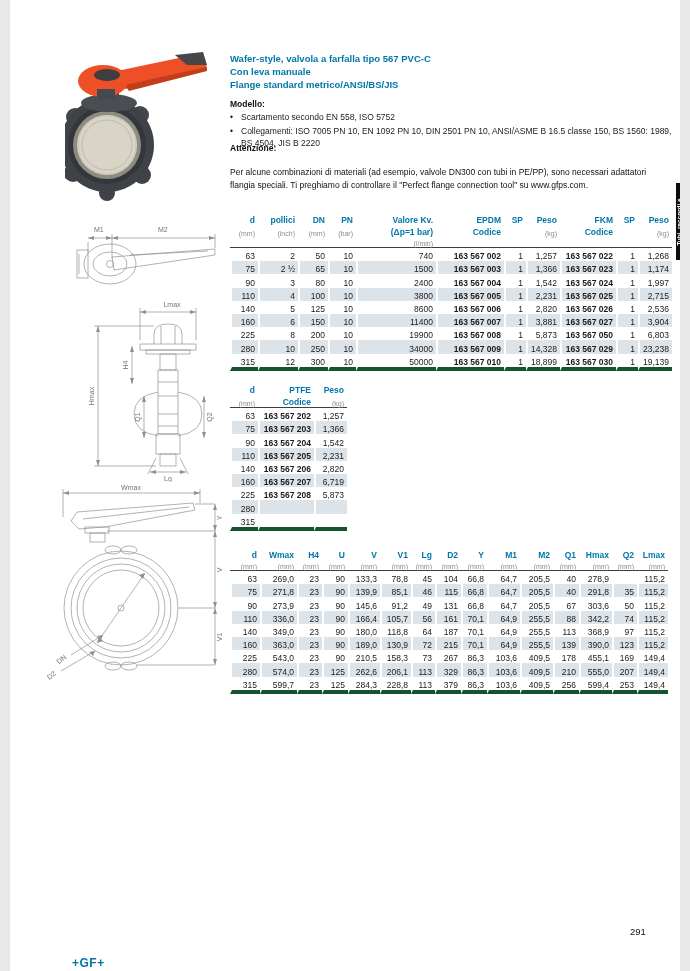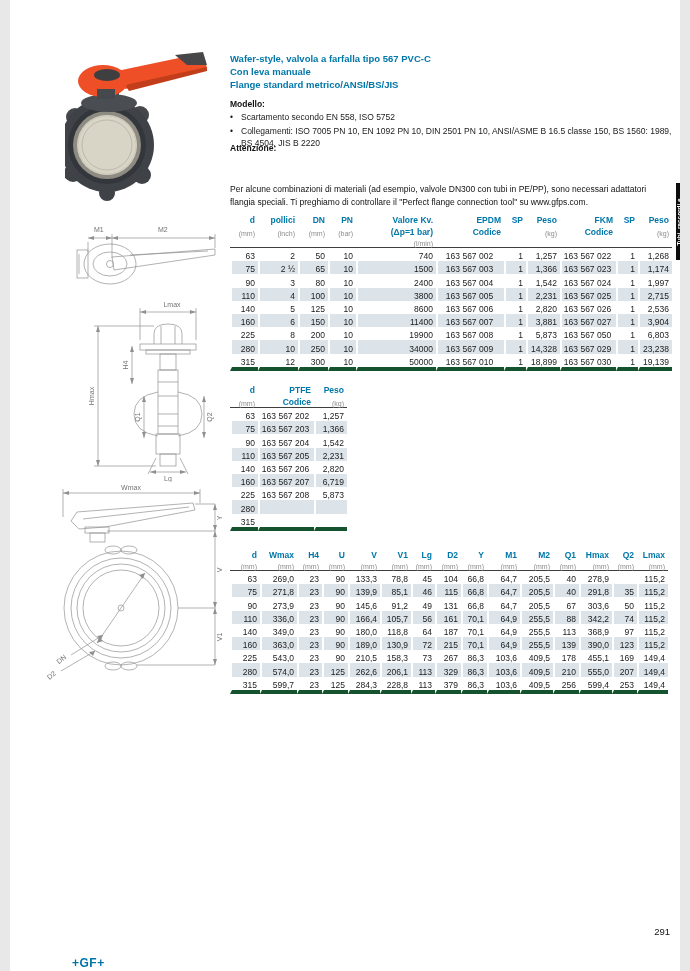--- a/index.html
+++ b/index.html
@@ -8,47 +8,47 @@
     font-family:"Liberation Sans","DejaVu Sans",sans-serif;color:#1a1a1a;
     overflow:hidden;margin:0 auto;
   }
   
   .title-block{position:absolute;left:220px;top:52px;width:440px;}
   .title-block div{font-size:9.5px;font-weight:bold;color:#0077a9;line-height:13px;}
   .lbl{position:absolute;left:220px;font-size:8.5px;font-weight:bold;color:#111;}
   .bullets{position:absolute;left:220px;top:111px;width:445px;margin:0;padding:0;list-style:none;}
   .bullets li{position:relative;padding-left:11px;font-size:8.5px;line-height:12.5px;margin-bottom:1px;}
   .bullets li .bdot{position:absolute;left:0;top:0;font-size:8.5px;}
-  .para{position:absolute;left:220px;top:183px;width:443px;font-size:8.5px;line-height:12.5px;color:#111;}
+  .para{position:absolute;left:220px;top:166px;width:443px;font-size:8.5px;line-height:12.5px;color:#111;}
   
   .cat-table{border-collapse:separate;border-spacing:0;table-layout:fixed;position:absolute;}
   .cat-table td{padding:0 3px 0 0;text-align:right;white-space:nowrap;vertical-align:bottom;}
   .cat-table thead .h-label{font-size:8.5px;font-weight:bold;color:#0077a9;height:12px;}
   .cat-table thead .h-unit{font-size:7px;color:#8d8d8d;height:10px;font-weight:normal;}
   .cat-table thead tr.h-last td{border-bottom:1px solid #3e3e3e;}
   .cat-table tbody td{height:13.2px;font-size:8.5px;border-left:2px solid #ffffff;color:#1a1a1a;}
   .cat-table tbody tr.shade td{background:#dce4ea;}
   .cat-table tbody tr:last-child td{border-bottom:4px solid #14532d;}
-  .cat-table tbody td.code{font-weight:normal;text-align:center;}
+  .cat-table tbody td.code{font-weight:bold;}
   #table1{left:220px;top:213px;}
   #table2{left:220px;top:383px;}
   #table3{left:220px;top:548px;}
   
   .drawing{position:absolute;}
   .drawing text{font-size:7px;fill:#737373;}
   
   .side-tab{position:absolute;left:666px;top:183px;width:24px;height:77px;background:#0d0d0d;}
   .side-tab .tab-inner{
     position:absolute;left:50%;top:50%;width:77px;height:24px;
     transform:translate(-50%,-50%) rotate(-90deg);
     color:#ffffff;font-size:6.4px;font-weight:bold;line-height:7.6px;text-align:center;
   }
   
   .footer-logo{position:absolute;left:62px;top:925px;font-size:12px;font-weight:bold;color:#0073a7;letter-spacing:0.5px;margin-top:31px;}
-  .page-number{position:absolute;left:620px;top:926px;width:40px;text-align:right;font-size:9.5px;color:#111;}
+  .page-number{position:absolute;left:620px;top:926px;width:40px;text-align:left;font-size:9.5px;color:#111;}
 </style>
 </head>
 <body>
 
 <div class="page">
 
   <svg class="drawing" style="left:55px;top:45px;" width="150" height="160" viewBox="0 0 150 160">
 
     <circle cx="10" cy="72" r="9" fill="#44474b"></circle>
     <circle cx="75" cy="70" r="9" fill="#44474b"></circle>

